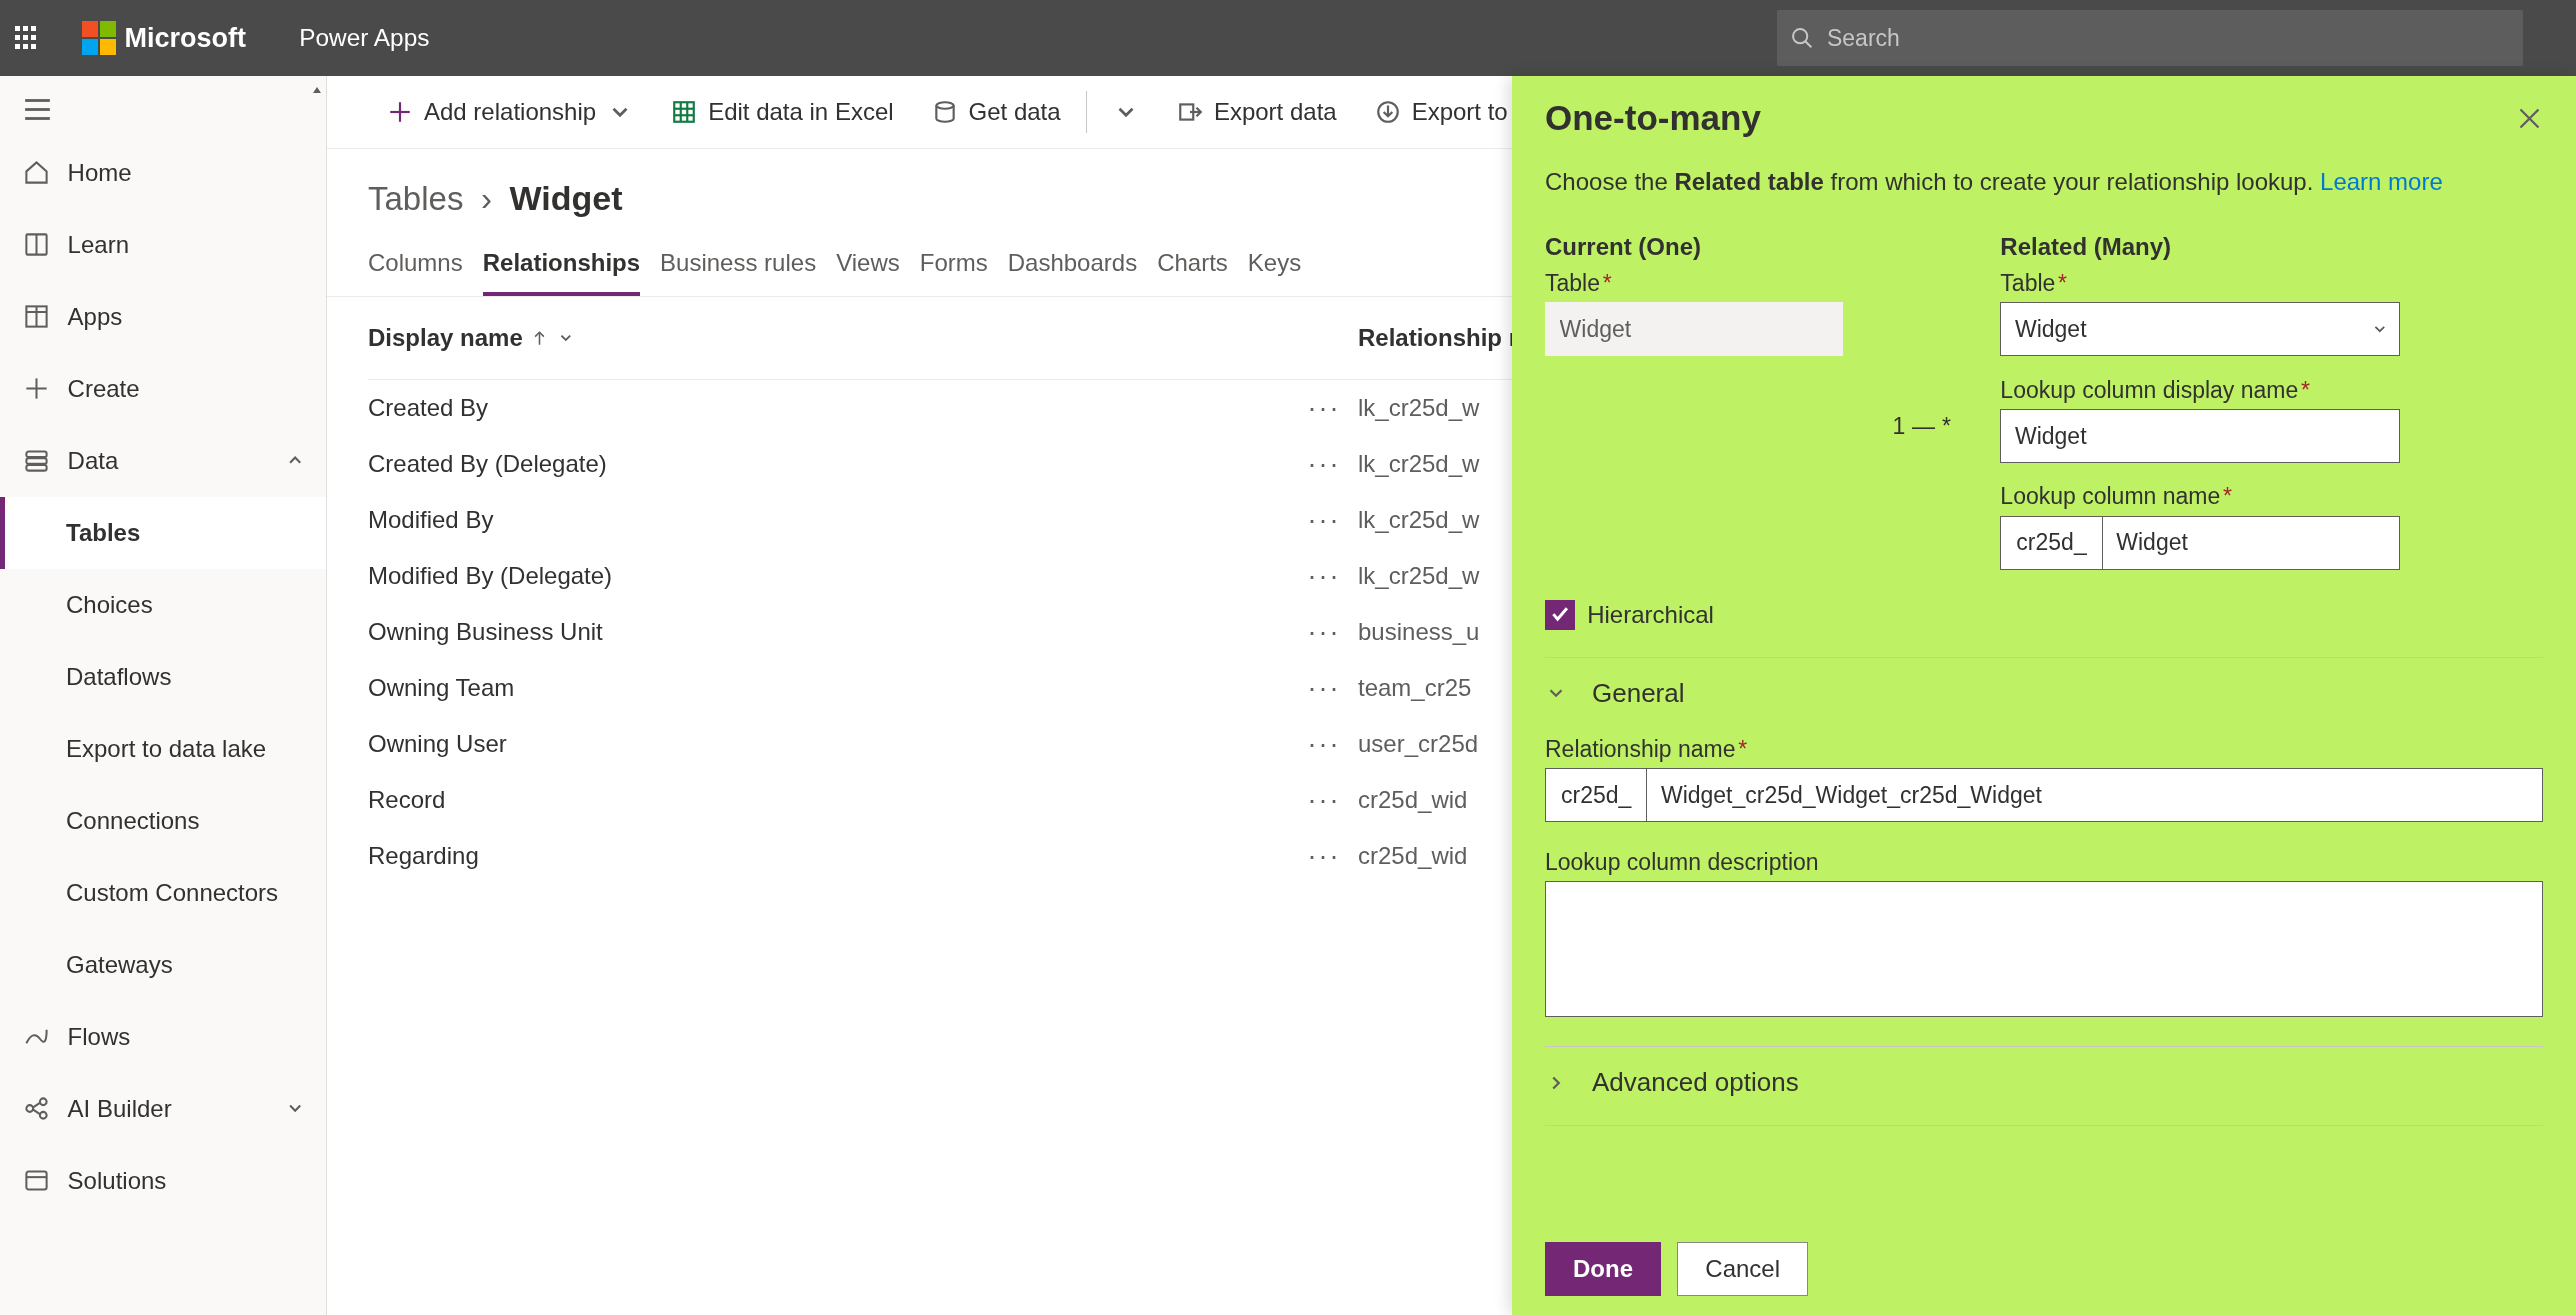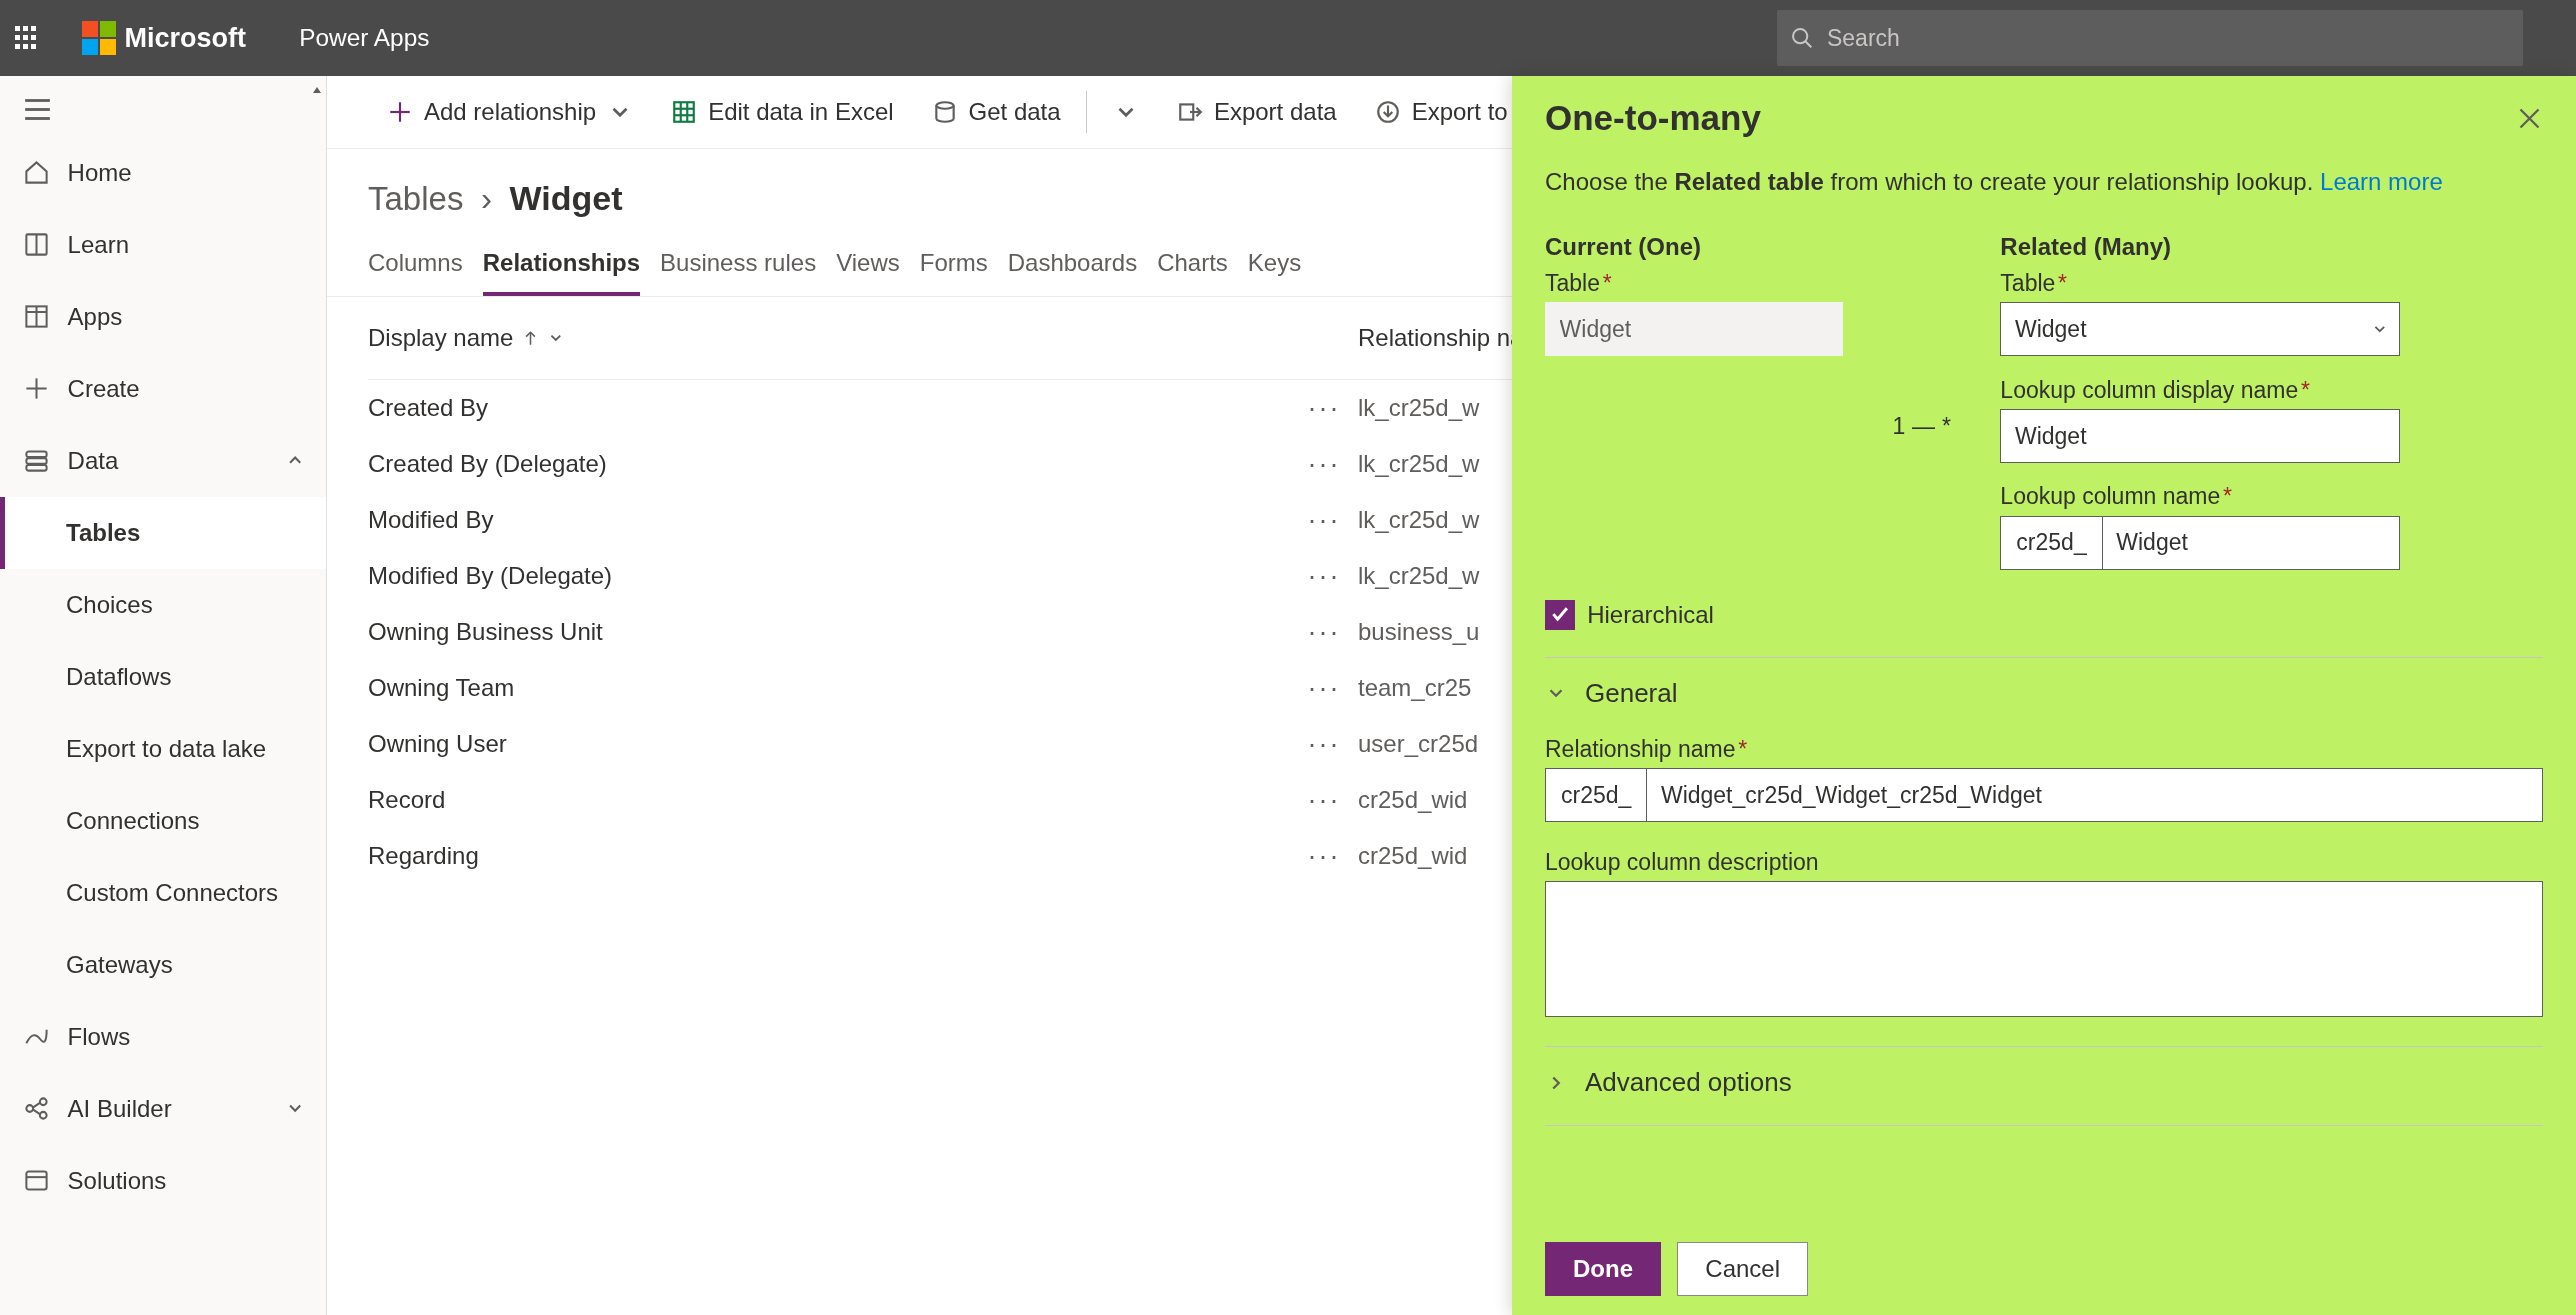--- a/index.html
+++ b/index.html
@@ -47,21 +47,21 @@
   .breadcrumb { display: flex; align-items: baseline; gap: 17.6px; padding: 30px 41px 12.2px; font-size: 33px; }
   .breadcrumb .crumb-link { color: #605e5c; font-weight: 400; }
   .breadcrumb .crumb-sep { color: #605e5c; }
   .breadcrumb .crumb-current { color: #323130; font-weight: 600; font-size: 34px; }
   
   .tabs { display: flex; gap: 20px; padding: 19px 41px 0; border-bottom: 0.7px solid #edebe9; }
   .tab { font-size: 24px; color: #605e5c; padding-bottom: 15px; cursor: pointer; border-bottom: 4.1px solid transparent; }
   .tab.active { color: #323130; font-weight: 600; border-bottom-color: #742774; }
   
   .table-wrap { flex: 1; padding: 0 41px; overflow: hidden; }
-  .thead { display: flex; align-items: center; height: 83px; border-bottom: 0.7px solid #edebe9; font-size: 24px; color: #323130; font-weight: 400; }
+  .thead { display: flex; align-items: center; height: 83px; border-bottom: 0.7px solid #edebe9; font-size: 24px; color: #323130; font-weight: 700; }
   .col-display { width: 922px; display: flex; align-items: center; gap: 9.5px; }
   .col-relname { flex: 1; }
   .row-actions { width: 68px; text-align: center; color: #605e5c; font-size: 27px; letter-spacing: 2px; cursor: pointer; }
   .trow { display: flex; align-items: center; height: 56px; font-size: 24px; }
   .trow .col-display { color: #323130; }
   .trow .col-relname { color: #605e5c; }
   .sort-icon { width: 15px; height: 15px; stroke: #605e5c; fill: none; stroke-width: 2.5; }
   
   
   .panel { position: absolute; top: 0; right: 0; width: 1064px; height: 100%; background: #bef264; box-shadow: -4.1px 0 15px rgba(0,0,0,0.14); display: flex; flex-direction: column; padding: 22px 33px 19px; }
@@ -87,21 +87,21 @@
   .relation-mark { display: flex; align-items: center; margin: 0 9.5px; padding-top: 30px; font-size: 23px; color: #323130; gap: 6.8px; white-space: nowrap; }
   .prefix-wrap { display: flex; }
   .prefix-box { height: 54px; border: 1.4px solid #605e5c; border-right: none; padding: 0 15px; display: flex; align-items: center; font-size: 23px; color: #323130; background: #fff; }
   .prefix-wrap .field-input { flex: 1; }
   
   .checkbox-row { display: flex; align-items: center; gap: 12.2px; font-size: 24px; cursor: pointer; margin-top: 2.7px; }
   .checkbox-box { width: 30px; height: 30px; background: #742774; display: flex; align-items: center; justify-content: center; }
   .checkbox-box svg { width: 20.3px; height: 20.3px; stroke: #fff; stroke-width: 3.5; fill: none; }
   
   .section-divider { height: 0.7px; background: #c8c6c4; margin: 27px 0 20.3px; }
-  .section-toggle { display: flex; align-items: center; gap: 18px; font-size: 26px; cursor: pointer; }
+  .section-toggle { display: flex; align-items: center; gap: 25px; font-size: 26px; cursor: pointer; }
   .section-toggle svg { width: 22px; height: 22px; stroke: #605e5c; fill: none; stroke-width: 2.5; }
   
   .full-field { margin-top: 27px; }
   .full-field .prefix-wrap, .full-field .field-input, .full-field textarea { width: 100%; }
   textarea.field-input { height: 136px; padding: 12.2px 13.6px; resize: none; }
   
   .panel-footer { margin-top: auto; display: flex; gap: 16.3px; padding-top: 24.4px; }
   .btn { height: 54px; padding: 0 27px; font-size: 24px; border: 1.4px solid #8a8886; background: #fff; color: #323130; cursor: pointer; }
   .btn.primary { background: #742774; border-color: #742774; color: #fff; font-weight: 600; }
 </style>

